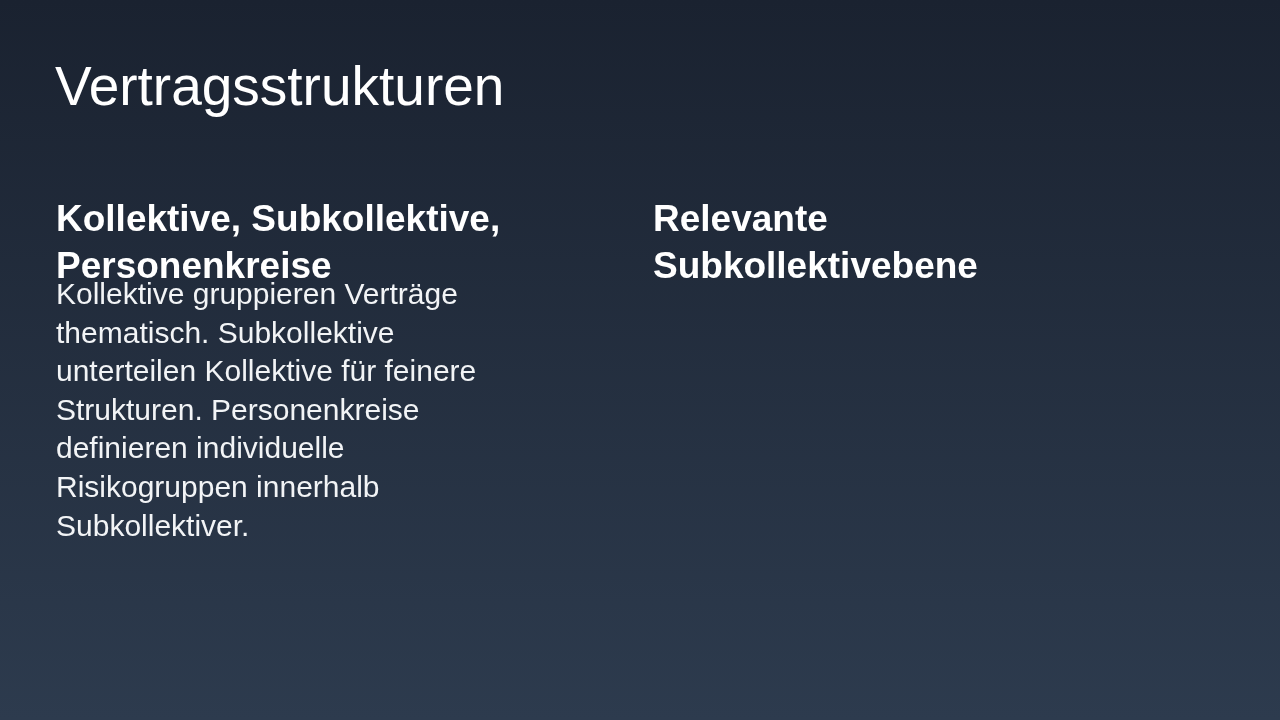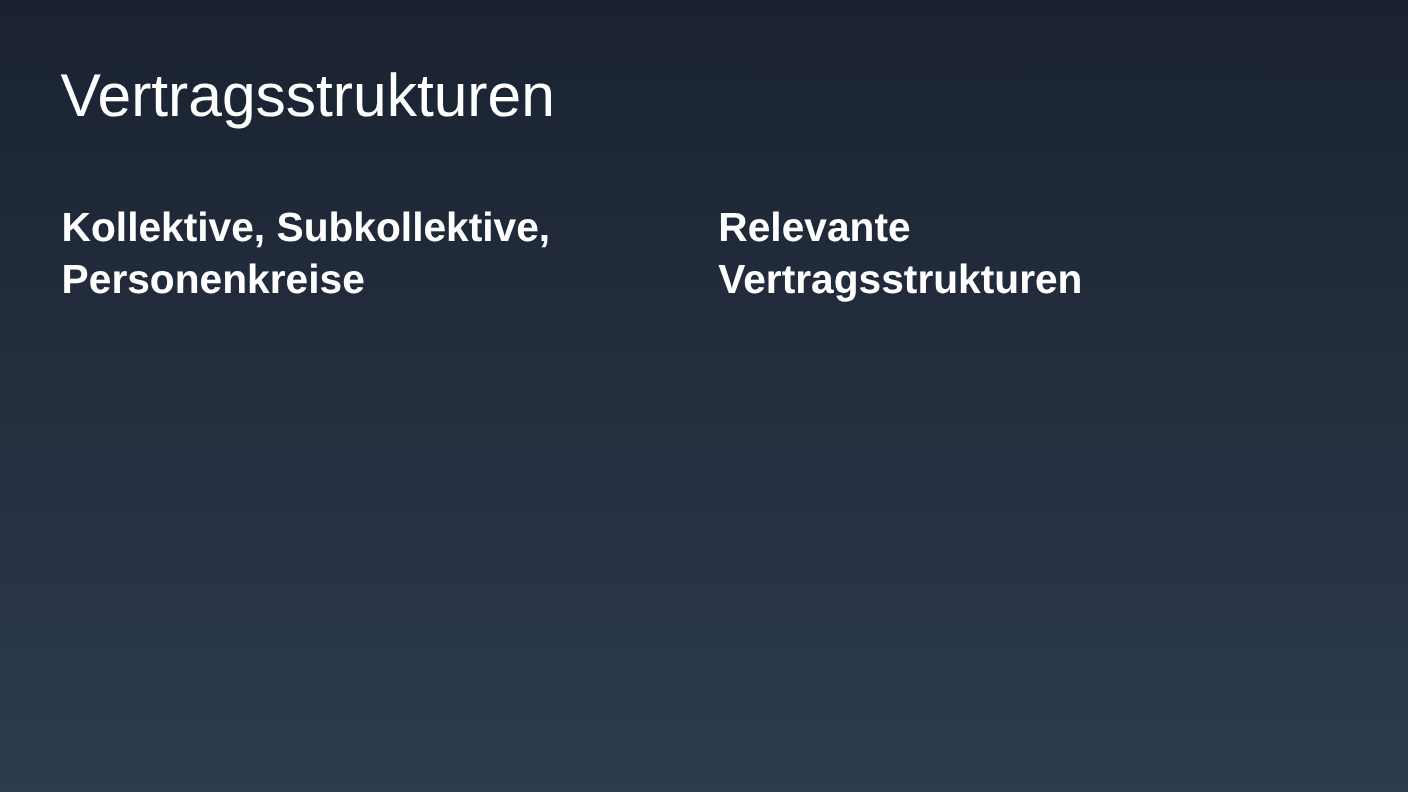--- a/index.html
+++ b/index.html
@@ -22,21 +22,21 @@
       top: 53px;
       margin: 0;
       font-size: 55px;
       line-height: 66px;
       font-weight: 400;
       color: #ffffff;
       white-space: nowrap;
     }
     .column {
       position: absolute;
-      top: 184px;
+      top: 196px;
       width: 600px;
     }
     .column-left  { left: 56px; }
     .column-right { left: 653px; }
     .column-heading {
       margin: 0;
       font-size: 37px;
       line-height: 46.5px;
       font-weight: 700;
       color: #ffffff;
@@ -53,19 +53,26 @@
   </style>
 </head>
 <body>
 
 <div class="slide">
   <h1 class="slide-title">Vertragsstrukturen</h1>
 
   <section class="column column-left">
     <h2 class="column-heading">Kollektive, Subkollektive,
 Personenkreise</h2>
+    <p class="column-body">Kollektive gruppieren Verträge
+thematisch. Subkollektive
+unterteilen Kollektive für feinere
+Strukturen. Personenkreise
+definieren individuelle
+Risikogruppen innerhalb
+Subkollektiver.</p>
   </section>
 
   <section class="column column-right">
     <h2 class="column-heading">Relevante
-Vertragsstrukturen</h2>
+Subkollektivebene</h2>
   </section>
 </div>
 
 </body></html>

